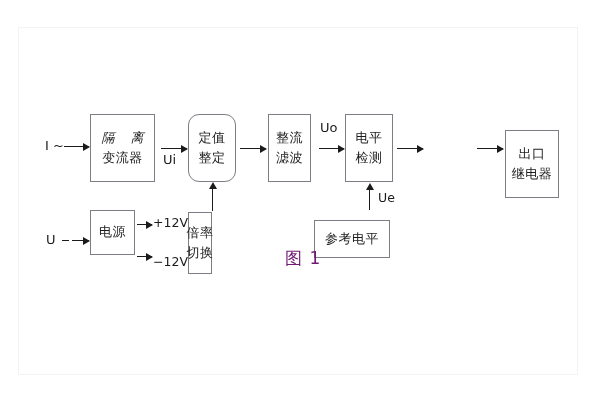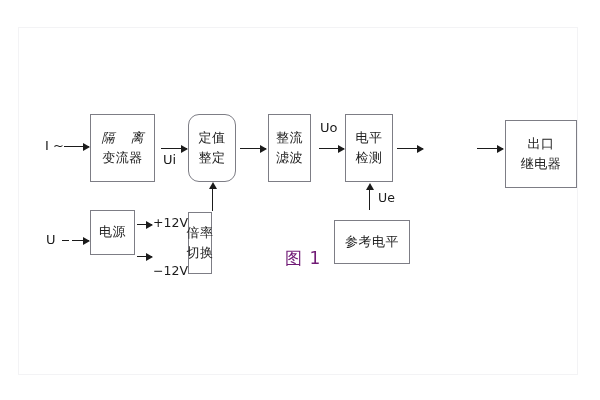--- a/index.html
+++ b/index.html
@@ -136,49 +136,49 @@
   <div class="box" style="left:345px; top:114px; width:48px; height:68px;">
     <span class="ln">电平</span>
     <span class="ln">检测</span>
   </div>
 
   <div class="arr-h" style="left:397px; top:148px; width:26px;"></div>
 
 
   <div class="arr-h" style="left:477px; top:148px; width:26px;"></div>
 
-  <div class="box" style="left:505px; top:120px; width:72px; height:68px;">
+  <div class="box" style="left:505px; top:130px; width:54px; height:68px;">
     <span class="ln">出口</span>
     <span class="ln">继电器</span>
   </div>
 
   <div class="label" style="left:46px; top:233px;">U</div>
 
   <div class="stub" style="left:62px; top:240px; width:7px;"></div>
   <div class="arr-h" style="left:72px; top:240px; width:17px;"></div>
 
   <div class="box" style="left:90px; top:210px; width:45px; height:45px;">
     <span class="ln">电源</span>
   </div>
 
   <div class="arr-h" style="left:137px; top:224px; width:15px;"></div>
   <div class="label sm" style="left:153px; top:217px;">+12V</div>
 
   <div class="arr-h" style="left:137px; top:256px; width:15px;"></div>
-  <div class="label sm" style="left:153px; top:265px;">−12V</div>
+  <div class="label sm" style="left:153px; top:256px;">−12V</div>
 
   <div class="box" style="left:188px; top:212px; width:24px; height:62px;">
     <span class="ln">倍率</span>
     <span class="ln">切换</span>
   </div>
 
   <div class="arr-v" style="left:212px; top:189px; height:22px;"></div>
 
   <div class="arr-v" style="left:369px; top:190px; height:20px;"></div>
   <div class="label sm" style="left:378px; top:192px;">Ue</div>
 
-  <div class="box" style="left:334px; top:220px; width:76px; height:44px;">
+  <div class="box" style="left:314px; top:220px; width:76px; height:38px;">
     <span class="ln">参考电平</span>
   </div>
 
   <div class="caption" style="left:285px; top:247px;">图 1</div>
 
 </div>
 
 </body></html>

